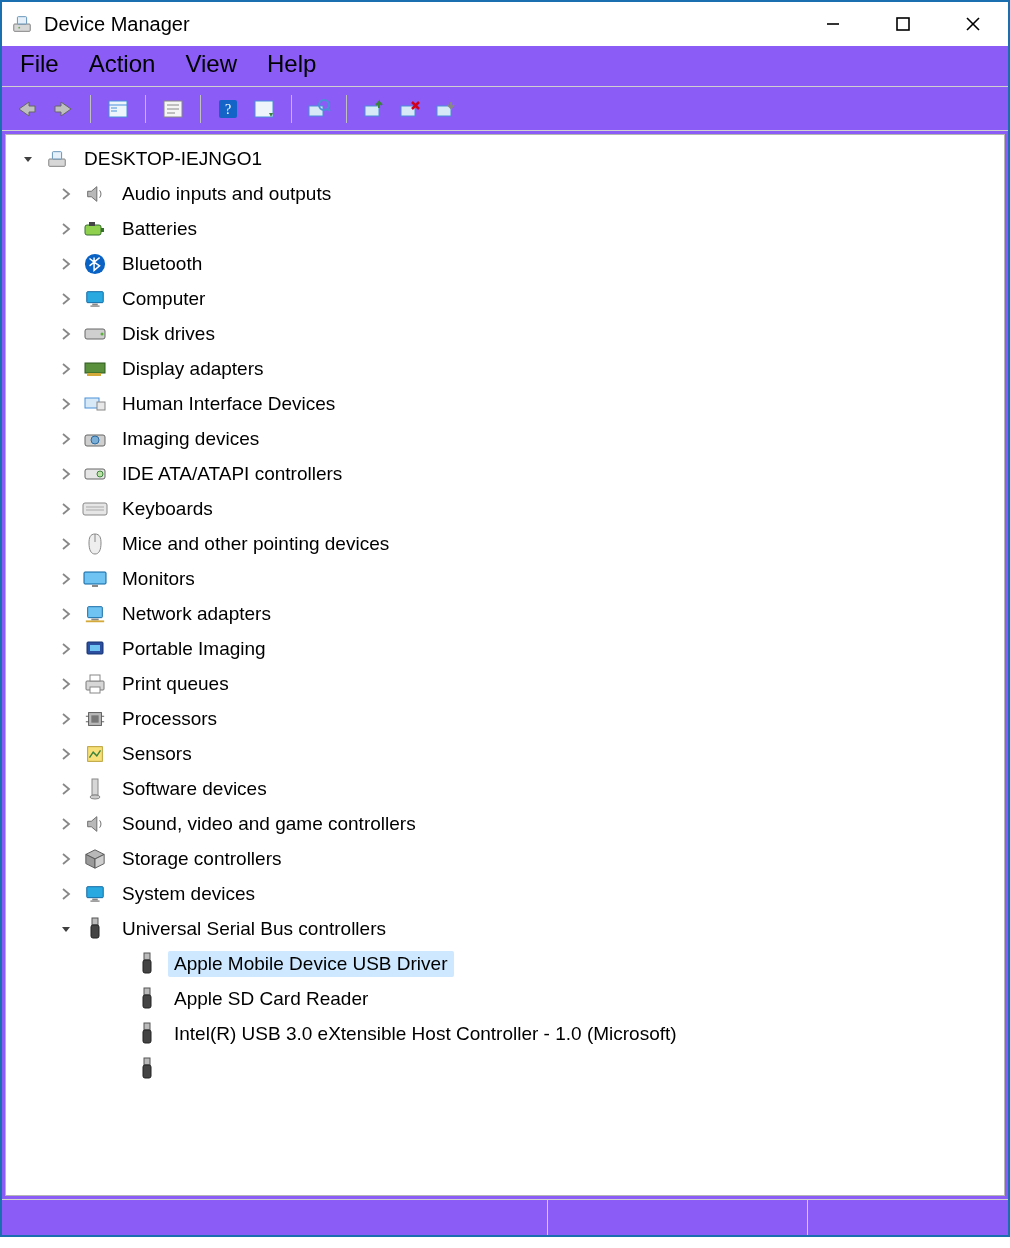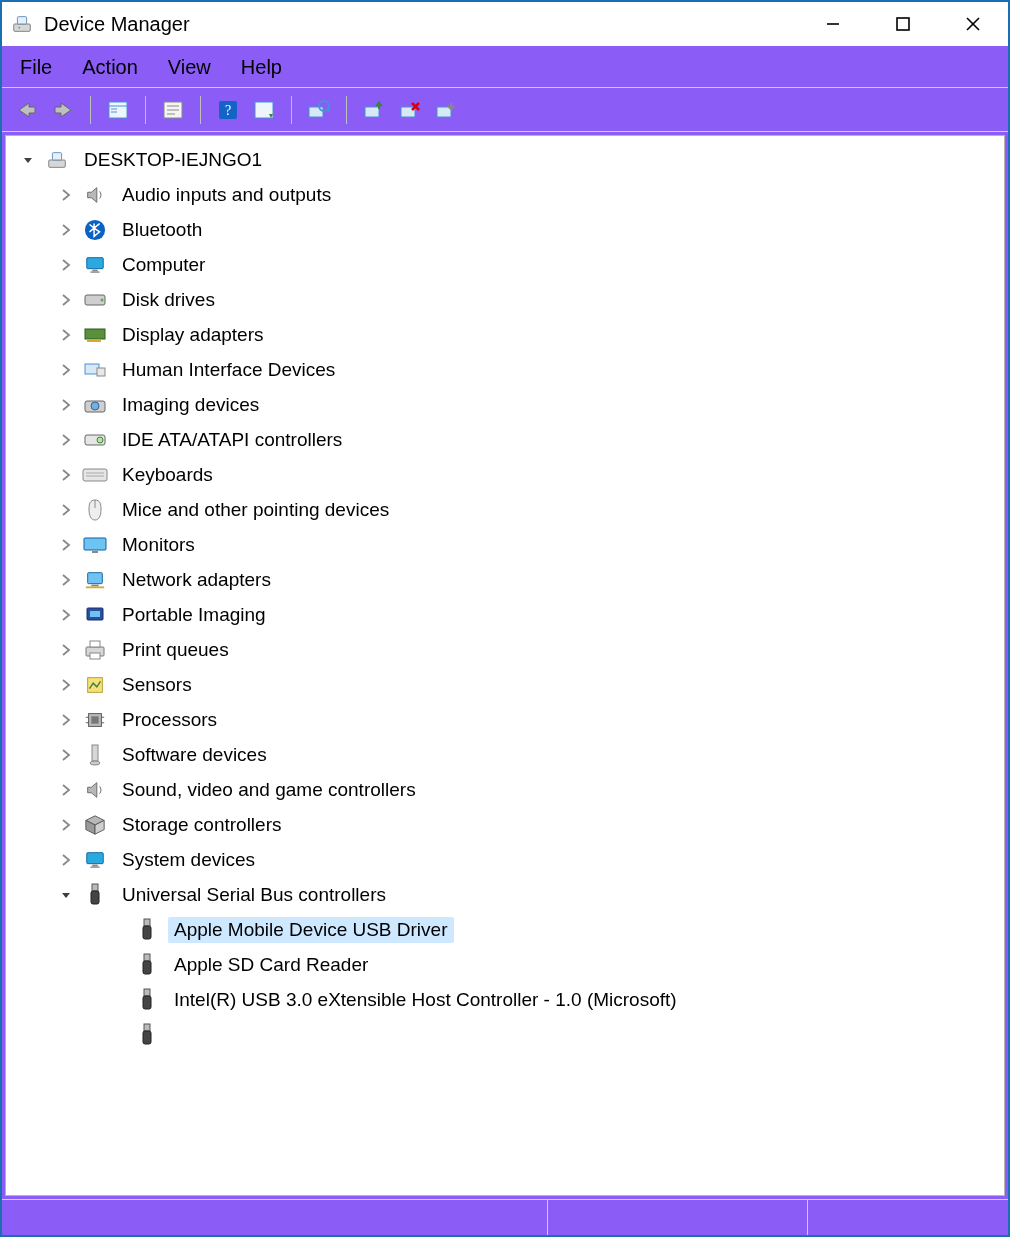--- a/index.html
+++ b/index.html
@@ -40,23 +40,22 @@
   .win-btn {
     width: 70px; height: 44px;
     display: flex; align-items: center; justify-content: center;
     font-size: 22px;
   }
   .win-btn svg { stroke: #000; stroke-width: 1.6; fill: none; }
   .menubar {
     display: flex;
     gap: 30px;
     padding: 4px 18px 8px 18px;
-    font-size: 20px;
+    font-size: 24px;
     border-bottom: 1px solid #d0d0d0;
-    margin-top: 6px;
   }
   .menubar span { }
   .toolbar {
     display: flex;
     align-items: center;
     padding: 4px 10px;
     gap: 6px;
     border-bottom: 1px solid #d0d0d0;
     height: 44px;
   }
@@ -268,20 +267,37 @@
               </div>
             </li>
             <li>
               <div class="node-row indent-1">
                 <span class="chevron">
                   <svg width="10" height="12" viewBox="0 0 10 12">
                     <path d="M2 1 L8 6 L2 11" fill="none" stroke="#888" stroke-width="1.8"></path>
                   </svg>
                 </span>
                 <span class="dev-icon">
+                  <svg width="24" height="20" viewBox="0 0 24 20">
+                    <rect x="2" y="6" width="16" height="10" rx="2" fill="#8fd14f" stroke="#35702e"></rect>
+                    <rect x="18" y="9" width="3" height="4" fill="#35702e"></rect>
+                    <rect x="6" y="3" width="6" height="4" fill="#444"></rect>
+                  </svg>
+                </span>
+                <span class="label">Batteries</span>
+              </div>
+            </li>
+            <li>
+              <div class="node-row indent-1">
+                <span class="chevron">
+                  <svg width="10" height="12" viewBox="0 0 10 12">
+                    <path d="M2 1 L8 6 L2 11" fill="none" stroke="#888" stroke-width="1.8"></path>
+                  </svg>
+                </span>
+                <span class="dev-icon">
                   <svg width="22" height="22" viewBox="0 0 24 24">
                     <circle cx="12" cy="12" r="11" fill="#0a62c4"></circle>
                     <path d="M11 5v14l6-5-6-4 6-5-6 5-5-4m0 8 5-4" fill="none" stroke="#fff" stroke-width="1.6"></path>
                   </svg>
                 </span>
                 <span class="label">Bluetooth</span>
               </div>
             </li>
             <li>
               <div class="node-row indent-1">
@@ -470,56 +486,56 @@
                   </svg>
                 </span>
                 <span class="dev-icon">
                   <svg width="24" height="22" viewBox="0 0 24 22">
                     <rect x="3" y="8" width="18" height="9" rx="1" fill="#d7d7d7" stroke="#7a7a7a"></rect>
                     <rect x="7" y="2" width="10" height="6" fill="#fff" stroke="#888"></rect>
                     <rect x="7" y="14" width="10" height="6" fill="#fff" stroke="#888"></rect>
                   </svg>
                 </span>
                 <span class="label">Print queues</span>
-              </div>
-            </li>
-            <li>
-              <div class="node-row indent-1">
-                <span class="chevron">
-                  <svg width="10" height="12" viewBox="0 0 10 12">
-                    <path d="M2 1 L8 6 L2 11" fill="none" stroke="#888" stroke-width="1.8"></path>
-                  </svg>
-                </span>
-                <span class="dev-icon">
-                  <svg width="22" height="22" viewBox="0 0 24 24">
-                    <rect x="4" y="4" width="16" height="16" fill="#f7e07a" stroke="#b59a2a"></rect>
-                    <polyline points="6,16 10,10 14,14 18,8" fill="none" stroke="#3a833a" stroke-width="1.5"></polyline>
-                  </svg>
-                </span>
-                <span class="label">Sensors</span>
               </div>
             </li>
             <li>
               <div class="node-row indent-1">
                 <span class="chevron">
                   <svg width="10" height="12" viewBox="0 0 10 12">
                     <path d="M2 1 L8 6 L2 11" fill="none" stroke="#888" stroke-width="1.8"></path>
                   </svg>
                 </span>
                 <span class="dev-icon">
                   <svg width="22" height="22" viewBox="0 0 24 24">
                     <rect x="5" y="5" width="14" height="14" fill="#b8b8b8" stroke="#555"></rect>
                     <rect x="8" y="8" width="8" height="8" fill="#777"></rect>
                     <line x1="2" y1="9" x2="5" y2="9" stroke="#555"></line>
                     <line x1="2" y1="15" x2="5" y2="15" stroke="#555"></line>
                     <line x1="19" y1="9" x2="22" y2="9" stroke="#555"></line>
                     <line x1="19" y1="15" x2="22" y2="15" stroke="#555"></line>
                   </svg>
                 </span>
                 <span class="label">Processors</span>
+              </div>
+            </li>
+            <li>
+              <div class="node-row indent-1">
+                <span class="chevron">
+                  <svg width="10" height="12" viewBox="0 0 10 12">
+                    <path d="M2 1 L8 6 L2 11" fill="none" stroke="#888" stroke-width="1.8"></path>
+                  </svg>
+                </span>
+                <span class="dev-icon">
+                  <svg width="22" height="22" viewBox="0 0 24 24">
+                    <rect x="4" y="4" width="16" height="16" fill="#f7e07a" stroke="#b59a2a"></rect>
+                    <polyline points="6,16 10,10 14,14 18,8" fill="none" stroke="#3a833a" stroke-width="1.5"></polyline>
+                  </svg>
+                </span>
+                <span class="label">Sensors</span>
               </div>
             </li>
             <li>
               <div class="node-row indent-1">
                 <span class="chevron">
                   <svg width="10" height="12" viewBox="0 0 10 12">
                     <path d="M2 1 L8 6 L2 11" fill="none" stroke="#888" stroke-width="1.8"></path>
                   </svg>
                 </span>
                 <span class="dev-icon">

